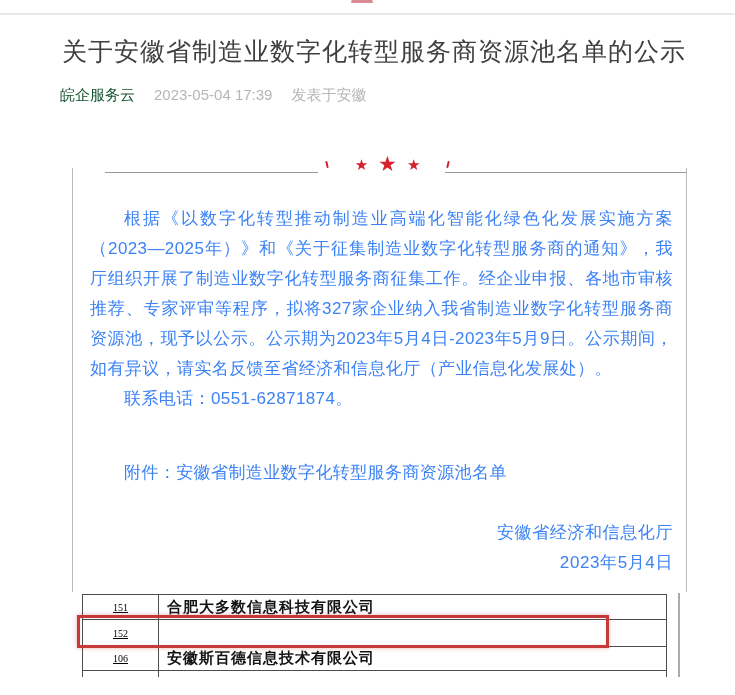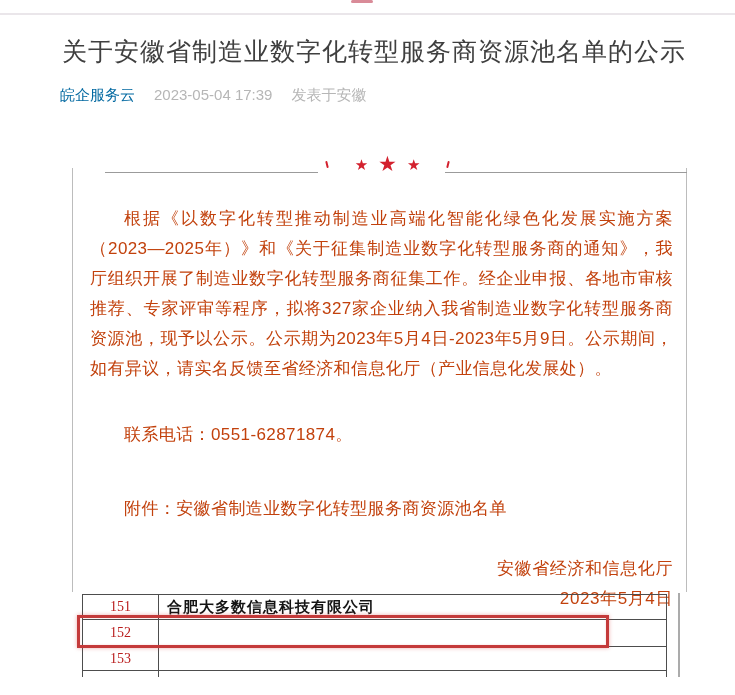--- a/index.html
+++ b/index.html
@@ -12,21 +12,21 @@
   }
   .top-divider { position:absolute; top:13px; left:0; width:735px; height:2px; background:#eae6ea; }
   .top-artifact { position:absolute; top:0; left:351px; width:22px; height:3px; background:#d98b98; border-radius:2px; }
 
   .article-title {
     position:absolute; top:35px; left:62px; width:630px;
     font-size:25px; line-height:33px; font-weight:500; color:#3f3f3f;
     letter-spacing:1px;
   }
   .byline { position:absolute; top:86px; left:60px; font-size:15px; display:flex; align-items:baseline; }
-  .byline .account { color:#0369a1; }
+  .byline .account { color:#14532d; }
   .byline .meta { color:#b6b6b6; margin-left:19px; }
 
   
   .doc-box {
     position:absolute; left:72px; top:168px; width:615px; height:424px;
     border-left:1px solid #bcbcbc; border-right:1px solid #bcbcbc;
   }
   .doc-topline-left  { position:absolute; top:4px; left:32px;  width:213px; height:1px; background:#9b9b9b; }
   .doc-topline-right { position:absolute; top:4px; left:372px; width:242px; height:1px; background:#9b9b9b; }
   .stars {
@@ -34,42 +34,42 @@
     display:flex; justify-content:center; align-items:center;
     transform:translateX(8px);
   }
   .star { color:#d3212e; line-height:1; }
   .star-side { font-size:15px; margin:0 5px; }
   .star-center { font-size:21px; margin:0 5px; position:relative; top:-1px; }
   .tick { width:2px; height:7px; background:#d3212e; border-radius:1px; }
   .tick-left  { transform:rotate(-14deg); margin-right:22px; }
   .tick-right { transform:rotate(14deg);  margin-left:22px; }
 
-  .doc-content { position:absolute; top:36px; left:17px; right:13px; color:#c2410c; }
+  .doc-content { position:absolute; top:36px; left:17px; right:13px; color:#3b82f6; }
   .doc-para {
     font-size:17px; line-height:30px; text-align:justify;
     text-indent:2em; letter-spacing:0.4px;
   }
-  .doc-phone { margin-top:36px; font-size:17px; line-height:30px; text-indent:2em; letter-spacing:0.4px; }
+  .doc-phone { font-size:17px; line-height:30px; text-indent:2em; letter-spacing:0.4px; }
   .doc-attach { margin-top:44px; font-size:17px; line-height:30px; text-indent:2em; letter-spacing:0.4px; }
   .doc-sign { margin-top:30px; text-align:right; font-size:17px; line-height:30px; letter-spacing:0.6px; }
   .doc-sign .sign-date { }
 
   
   .list-table {
     position:absolute; left:82px; top:594px; width:585px;
     border:1px solid #4d4d4d; border-bottom:none;
   }
   .t-row { display:flex; border-bottom:1px solid #4d4d4d; }
   .t-row-1 { height:25px; } .t-row-2 { height:27px; } .t-row-3 { height:24px; }
   .cell-no {
     width:76px; flex:0 0 76px; border-right:1px solid #4d4d4d;
     display:flex; align-items:center; justify-content:center;
     font-family:"Liberation Serif","DejaVu Serif",serif;
-    font-size:14px; color:#b91c1c;
+    font-size:10px; color:#000000;text-decoration:underline;
   }
   .cell-name {
     flex:1; display:flex; align-items:center; padding-left:8px;
     font-size:15px; font-weight:bold; color:#141414; letter-spacing:1px;
   }
   .stub { position:absolute; top:670px; width:1px; height:7px; background:#4d4d4d; }
   .stub-a { left:82px; } .stub-b { left:158px; } .stub-c { left:666px; }
   .side-line { position:absolute; left:678px; top:593px; width:2px; height:84px; background:#ababab; }
 
   .highlight-box {
@@ -118,21 +118,22 @@
 
 <div class="list-table">
   <div class="t-row t-row-1">
     <div class="cell-no">151</div>
     <div class="cell-name">合肥大多数信息科技有限公司</div>
   </div>
   <div class="t-row t-row-2">
     <div class="cell-no">152</div>
   </div>
   <div class="t-row t-row-3">
-    <div class="cell-no">153</div>
+    <div class="cell-no">106</div>
+    <div class="cell-name">安徽斯百德信息技术有限公司</div>
   </div>
 </div>
 
 <div class="stub stub-a"></div>
 <div class="stub stub-b"></div>
 <div class="stub stub-c"></div>
 <div class="side-line"></div>
 
 <div class="highlight-box"></div>
 

